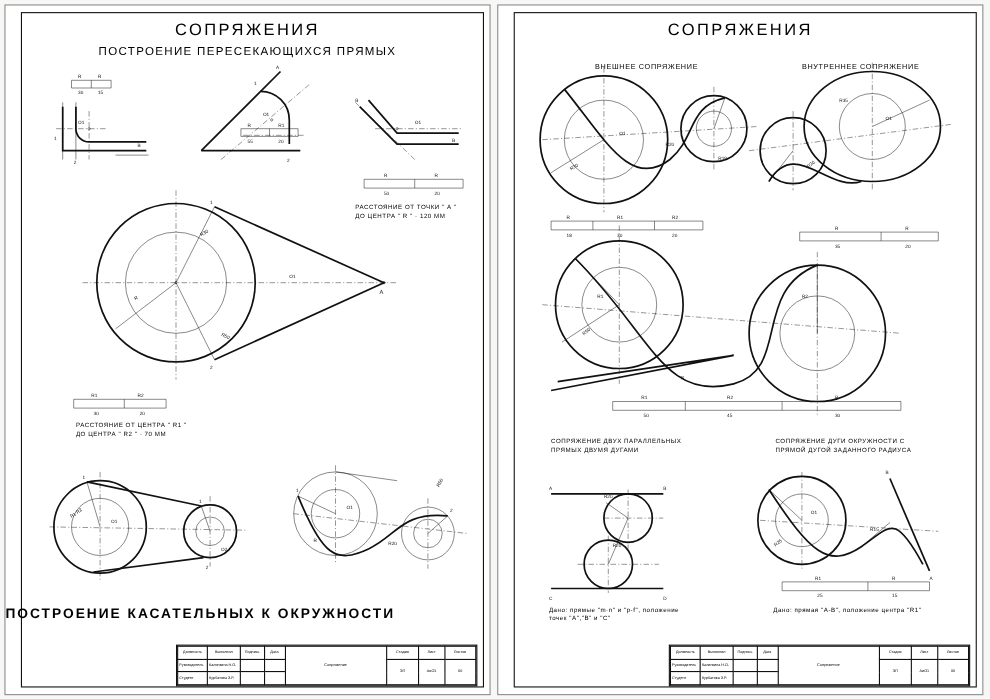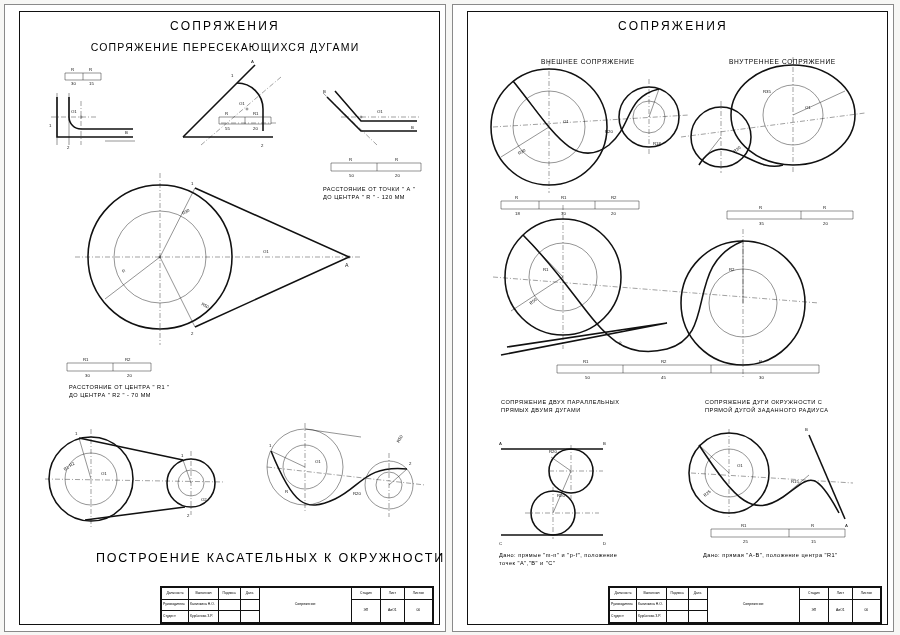--- a/index.html
+++ b/index.html
@@ -2,25 +2,25 @@
 <html><head>
 <meta charset="utf-8">
 <style>
   html,body{margin:0;padding:0;background:#ffffff;}
   body{width:900px;height:635px;overflow:hidden;font-family:"Liberation Sans",sans-serif;color:#000;}
   .page{position:relative;width:900px;height:635px;background:#f7f7f5;}
   .sheet{position:absolute;top:4px;background:#ffffff;border:1px solid #8a8a8a;}
   .sheet.left{left:4px;width:440px;height:626px;}
   .sheet.right{left:452px;width:440px;height:626px;}
   .frame{position:absolute;left:14px;top:6px;right:5px;bottom:6px;border:1.6px solid #111;}
-  .title{position:absolute;left:0;right:0;text-align:center;font-size:12px;letter-spacing:2.2px;font-weight:400;}
+  .title{position:absolute;left:0;right:0;text-align:center;font-size:15px;letter-spacing:2.2px;font-weight:400;}
   .subtitle{position:absolute;left:0;right:0;text-align:center;font-size:10.5px;letter-spacing:1.2px;}
   .caption{position:absolute;font-size:5.6px;letter-spacing:.5px;line-height:1.5;white-space:pre-line;}
   .caption.c7{font-size:6.6px;letter-spacing:.6px;}
-  .bottomtitle{position:absolute;left:0;right:0;text-align:right;font-size:12.5px;letter-spacing:1.8px;}
+  .bottomtitle{position:absolute;left:0;right:0;text-align:left;font-size:12.5px;letter-spacing:1.8px;font-weight:bold;}
   svg{position:absolute;left:0;top:0;overflow:visible;}
   .ln{stroke:#111;fill:none;}
   .thick{stroke-width:1.55;}
   .thin{stroke-width:.45;}
   .dash{stroke-dasharray:5 2 1 2;stroke-width:.4;}
   .dimtxt{font-size:4.3px;fill:#111;font-family:"Liberation Sans",sans-serif;}
   .dimtxt6{font-size:5.2px;fill:#111;font-family:"Liberation Sans",sans-serif;}
   .tbl{position:absolute;border:1px solid #111;font-size:3.6px;}
   .tbl table{border-collapse:collapse;width:100%;height:100%;}
   .tbl td{border:.4px solid #111;padding:0 1px;line-height:1;white-space:nowrap;}
@@ -29,21 +29,21 @@
 </style>
 </head>
 <body>
 
 <div class="page">
 
   <div class="sheet left">
     <div class="frame"></div>
 
     <div class="title" style="top:14px;">СОПРЯЖЕНИЯ</div>
-    <div class="subtitle" style="top:36px;">СОПРЯЖЕНИЕ ПЕРЕСЕКАЮЩИХСЯ ДУГАМИ</div>
+    <div class="subtitle" style="top:36px;">ПОСТРОЕНИЕ ПЕРЕСЕКАЮЩИХСЯ ПРЯМЫХ</div>
 
     <svg width="440" height="626">
 
       <g>
         <line class="ln thin" x1="60" y1="68" x2="96" y2="68"></line>
         <line class="ln thin" x1="60" y1="75" x2="96" y2="75"></line>
         <line class="ln thin" x1="60" y1="68" x2="60" y2="75"></line>
         <line class="ln thin" x1="96" y1="68" x2="96" y2="75"></line>
         <line class="ln thin" x1="78" y1="68" x2="78" y2="75"></line>
         <text class="dimtxt" x="66" y="66">R</text>

